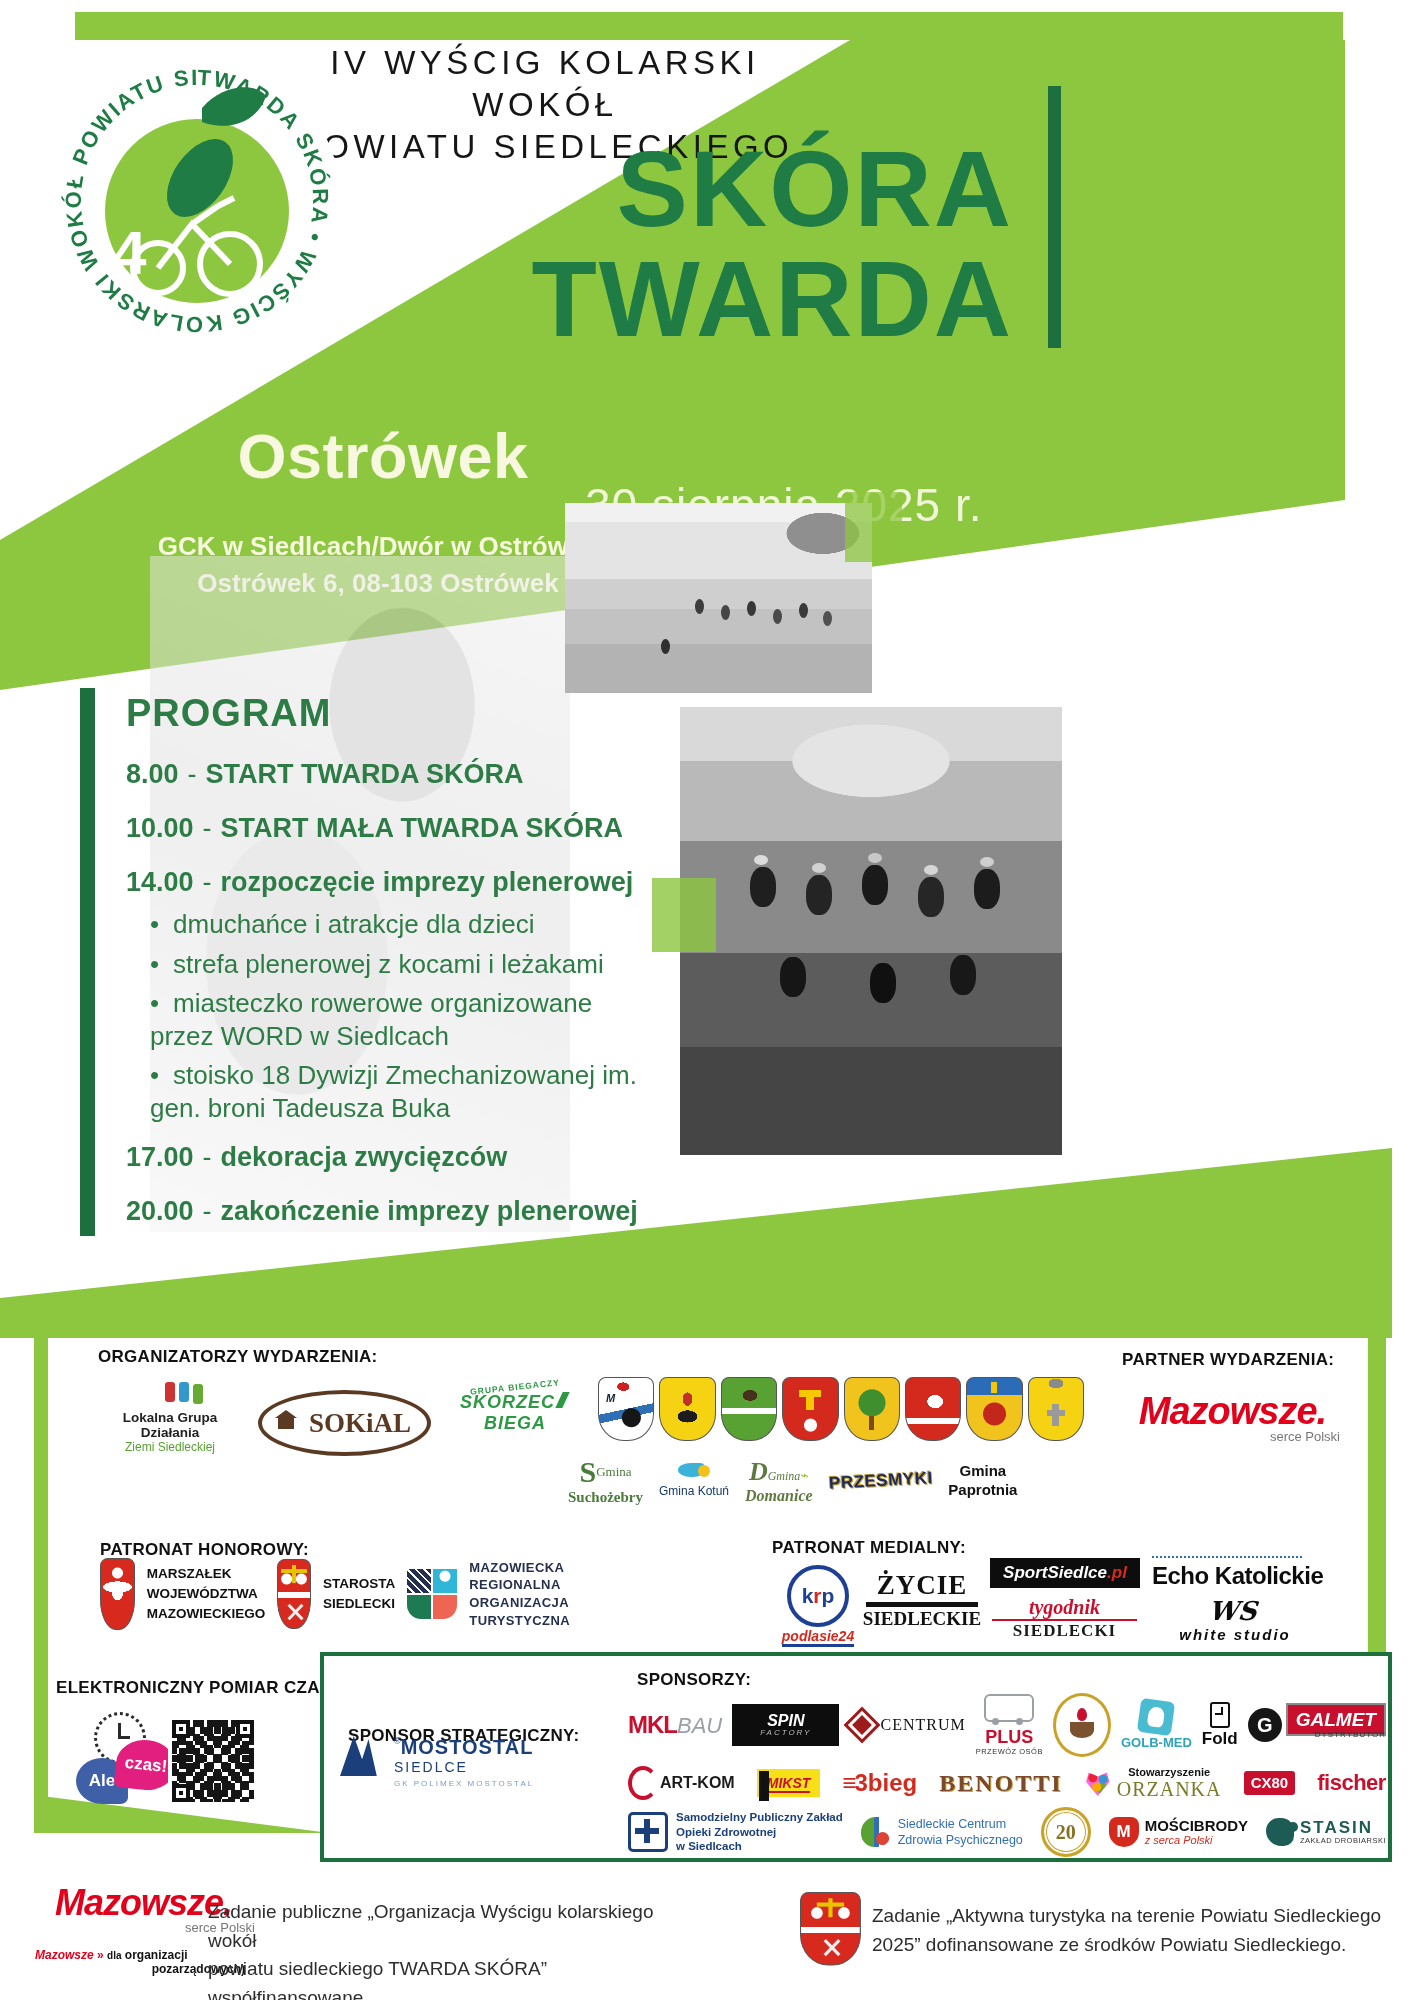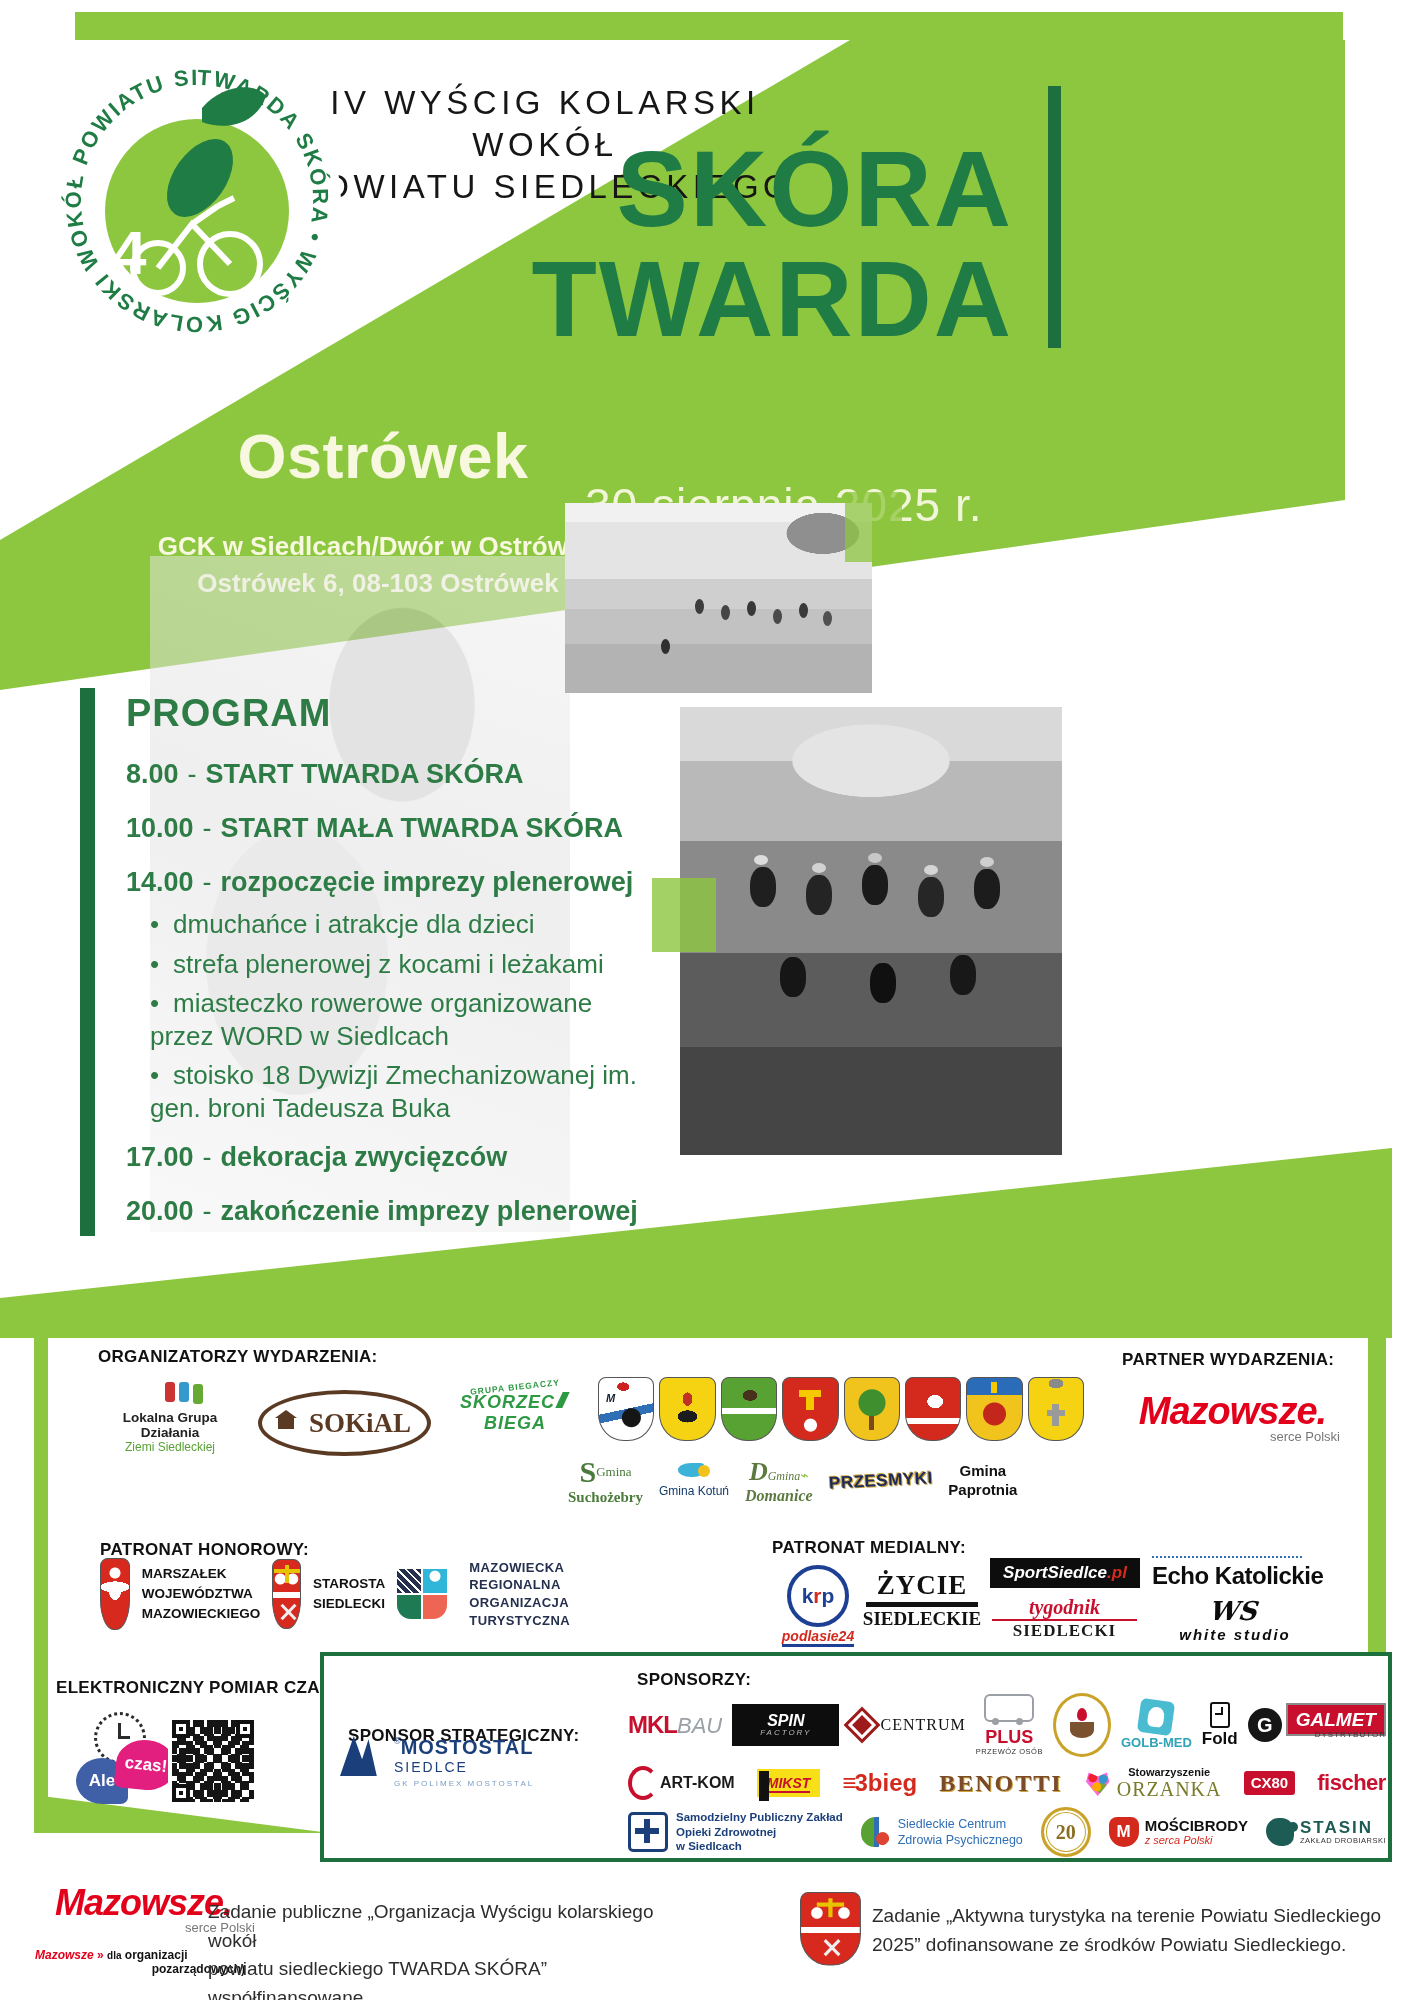--- a/index.html
+++ b/index.html
@@ -4,21 +4,21 @@
 <style>
   html,body{margin:0;padding:0;background:#fff;}
   .poster{position:relative;width:1414px;height:2000px;background:#fff;overflow:hidden;
           font-family:"Liberation Sans",sans-serif;color:#111;}
   .abs{position:absolute;}
   
   .band{position:absolute;inset:0;background:#8dc63f;
         clip-path:polygon(850px 40px,1345px 40px,1345px 500px,0 690px,0 540px);}
   .topbar{left:75px;top:12px;width:1268px;height:28px;background:#8dc63f;}
   .hdr{left:255px;top:42px;width:580px;text-align:center;color:#161616;
-       font-size:33px;font-weight:500;letter-spacing:4.5px;line-height:1.28;margin-top:40px;}
+       font-size:33px;font-weight:500;letter-spacing:4.5px;line-height:1.28;}
   .title{left:455px;top:134px;width:558px;text-align:right;color:#1f7c44;
          font-weight:700;font-size:107px;letter-spacing:2px;line-height:1.03;}
   .dgbar{left:1048px;top:86px;width:13px;height:262px;background:#1e6f3e;}
   .place{left:148px;top:420px;width:470px;text-align:center;color:#f7f8df;
          font-weight:700;font-size:63px;letter-spacing:.5px;}
   .venue{left:118px;top:528px;width:520px;text-align:center;color:#f7f8df;
          font-weight:700;font-size:26px;line-height:1.42;}
   .date{left:585px;top:478px;width:560px;color:#f2f6d8;font-size:46px;font-weight:300;letter-spacing:1px;}
   
   .bgphoto{left:150px;top:556px;width:420px;height:676px;opacity:.5;
@@ -130,21 +130,21 @@
   .mzw-sub{display:block;text-align:right;color:#777;font-size:13px;margin-top:-4px;}
   
   .honor-row{left:100px;top:1558px;width:470px;display:flex;align-items:center;gap:12px;}
   .honor-t{font-size:13.5px;font-weight:700;color:#111;line-height:1.5;}
   .mrot{display:grid;grid-template-columns:24px 24px;grid-template-rows:24px 24px;gap:2px;}
   .mrot i{display:block;}
   .mrot .a{background:repeating-linear-gradient(45deg,#25304f 0 4px,#fff 4px 6px);}
   .mrot .b{background:radial-gradient(circle at 50% 30%,#fff 0 5px,#0000 6px),#2fb6d9;}
   .mrot .c{background:#1d7a52;border-radius:0 0 0 14px;}
   .mrot .d{background:#ef6553;border-radius:0 0 14px 0;}
-  .mrot-t{font-size:13px;font-weight:700;color:#25304f;line-height:1.35;letter-spacing:.4px;margin-left:10px;}
+  .mrot-t{font-size:13px;font-weight:700;color:#25304f;line-height:1.35;letter-spacing:.4px;}
   .krp{left:778px;top:1565px;width:80px;text-align:center;}
   .krp .circ{width:54px;height:54px;border:4px solid #1d3f94;border-radius:50%;margin:0 auto;
      display:flex;align-items:center;justify-content:center;font-weight:700;font-size:21px;}
   .krp .k,.krp .p{color:#1d3f94;} .krp .r{color:#d42a1e;}
   .krp .sub{color:#d42a1e;font-weight:700;font-style:italic;font-size:14px;border-bottom:3px solid #1d3f94;display:inline-block;}
   .zycie{left:862px;top:1570px;width:120px;text-align:center;font-family:"Liberation Serif",serif;color:#111;}
   .zycie .a{font-size:27px;font-weight:700;letter-spacing:1px;}
   .zycie .bar{height:5px;background:#111;margin:1px 4px;}
   .zycie .b{font-size:19px;font-weight:700;}
   .sport{left:990px;top:1558px;width:150px;height:30px;background:#0d0d0d;color:#fff;

